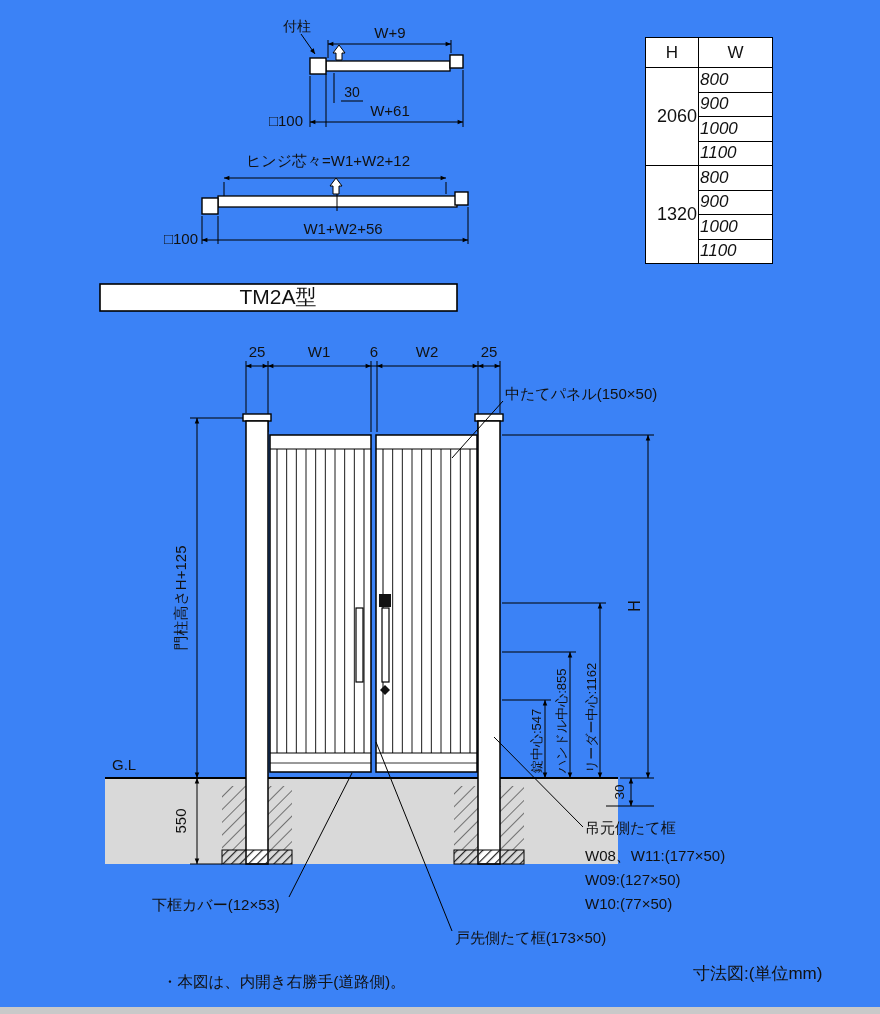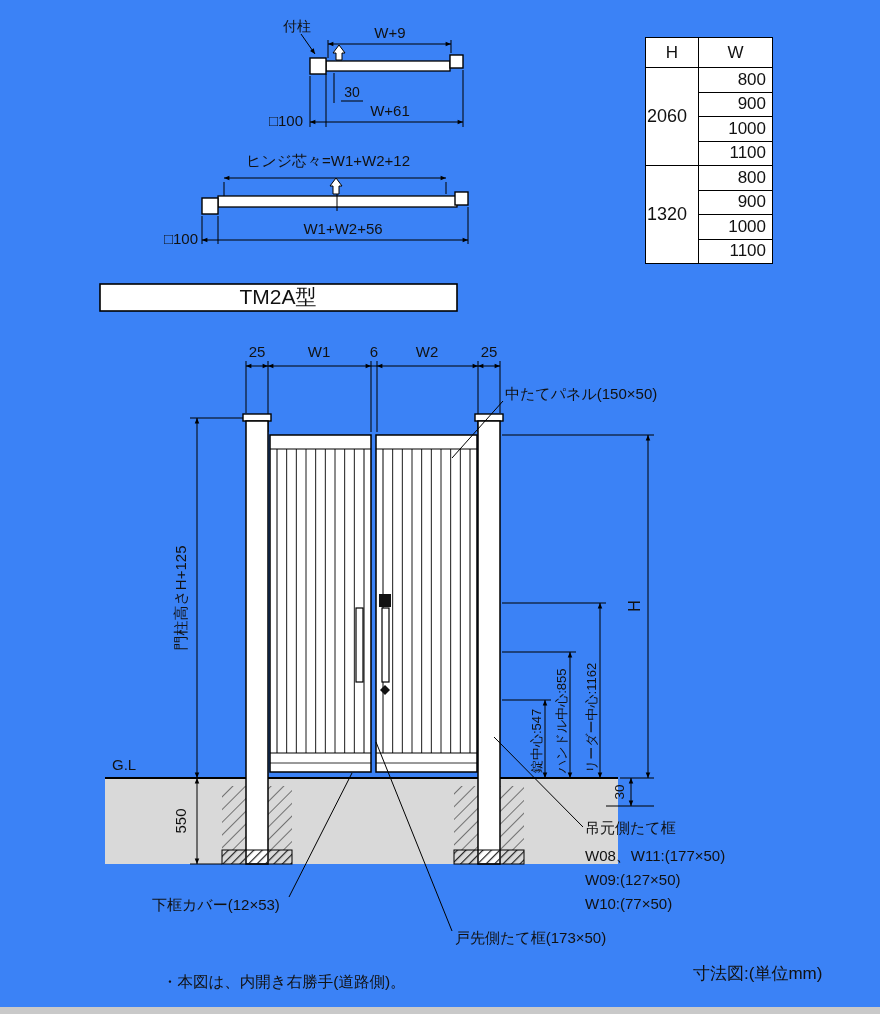--- a/index.html
+++ b/index.html
@@ -3,22 +3,22 @@
 <meta charset="utf-8">
 <style>
   html,body{margin:0;padding:0;background:#fff;}
   .page{position:relative;width:880px;height:1014px;background:#3b82f6;overflow:hidden;
         font-family:"Liberation Sans","DejaVu Sans",sans-serif;color:#111;}
   svg text{font-family:"Liberation Sans","DejaVu Sans",sans-serif;fill:#111;stroke:none;}
   .size-table{position:absolute;left:645px;top:37px;border-collapse:collapse;font-size:17px;color:#111;}
   .size-table th,.size-table td{border:1.6px solid #000;background:#fff;}
   .size-table th{width:50px;height:27px;font-weight:normal;text-align:center;}
   .size-table th.w-col{width:66px;}
-  .size-table td.h-cell{text-align:left;font-size:18px;}
-  .size-table td.w-cell{width:66px;height:21.5px;text-align:right;padding-right:6px;}
+  .size-table td.h-cell{text-align:right;font-size:18px;}
+  .size-table td.w-cell{width:66px;height:21.5px;padding-right:6px;font-style:italic;}
 </style>
 </head>
 <body>
 
 <div class="page">
 
   <svg width="880" height="1014" viewBox="0 0 880 1014" xmlns="http://www.w3.org/2000/svg">
     <defs>
       <marker id="ar" viewBox="0 0 10 10" refX="9.5" refY="5" markerWidth="8" markerHeight="6" orient="auto-start-reverse">
         <path d="M0.5,1.2 L9.5,5 L0.5,8.8 Z" fill="#000"></path>

